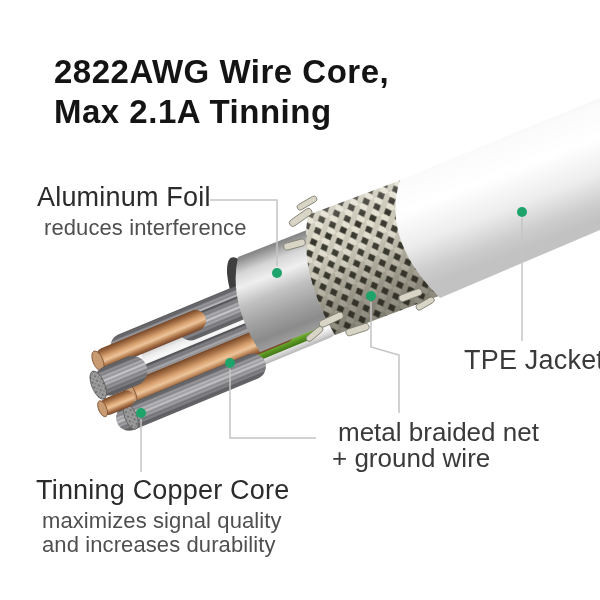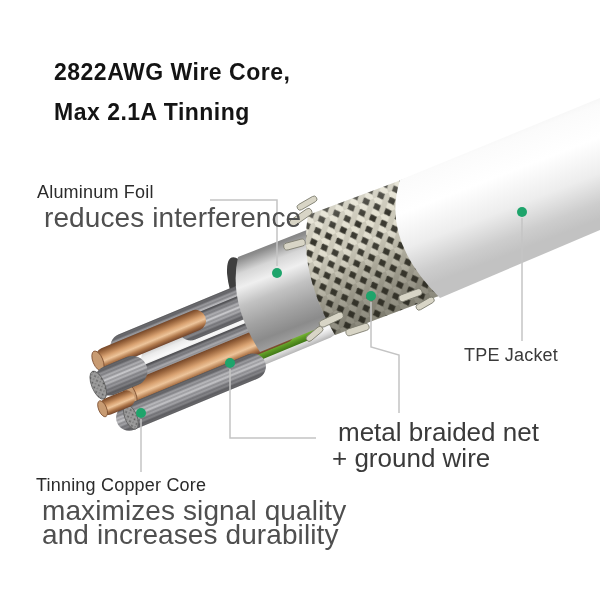--- a/index.html
+++ b/index.html
@@ -7,25 +7,25 @@
     width:600px;height:600px;position:relative;overflow:hidden;
     background:#ffffff;
     font-family:"Liberation Sans", sans-serif;
     -webkit-font-smoothing:antialiased;
   }
   .stage{position:absolute;inset:0;width:600px;height:600px;}
   svg.cable{position:absolute;left:0;top:0;}
   .label{position:absolute;white-space:nowrap;}
   .title{
     left:54px;top:52px;
-    font-size:23px;font-weight:700;letter-spacing:.5px;
+    font-size:33px;font-weight:700;letter-spacing:.5px;
     line-height:40px;color:#141414;
   }
-  .h-label{font-size:18px;font-weight:400;color:#2b2b2b;letter-spacing:.2px;}
-  .sub{font-size:28px;font-weight:400;color:#4f4f4f;line-height:24px;letter-spacing:.1px;}
+  .h-label{font-size:27px;font-weight:400;color:#2b2b2b;letter-spacing:.2px;}
+  .sub{font-size:22px;font-weight:400;color:#4f4f4f;line-height:24px;letter-spacing:.1px;}
   .lbl-aluminum{left:37px;top:182px;}
   .lbl-aluminum .sub{margin-left:7px;margin-top:3px;}
   .lbl-tpe{left:464px;top:345px;color:#3a3a3a;}
   .lbl-braid{left:338px;top:419px;font-size:26px;color:#3a3a3a;line-height:26px;}
   .lbl-braid .l2{margin-left:-6px;}
   .lbl-copper{left:36px;top:475px;}
   .lbl-copper .sub{margin-left:6px;margin-top:3px;}
 </style>
 </head>
 <body>

